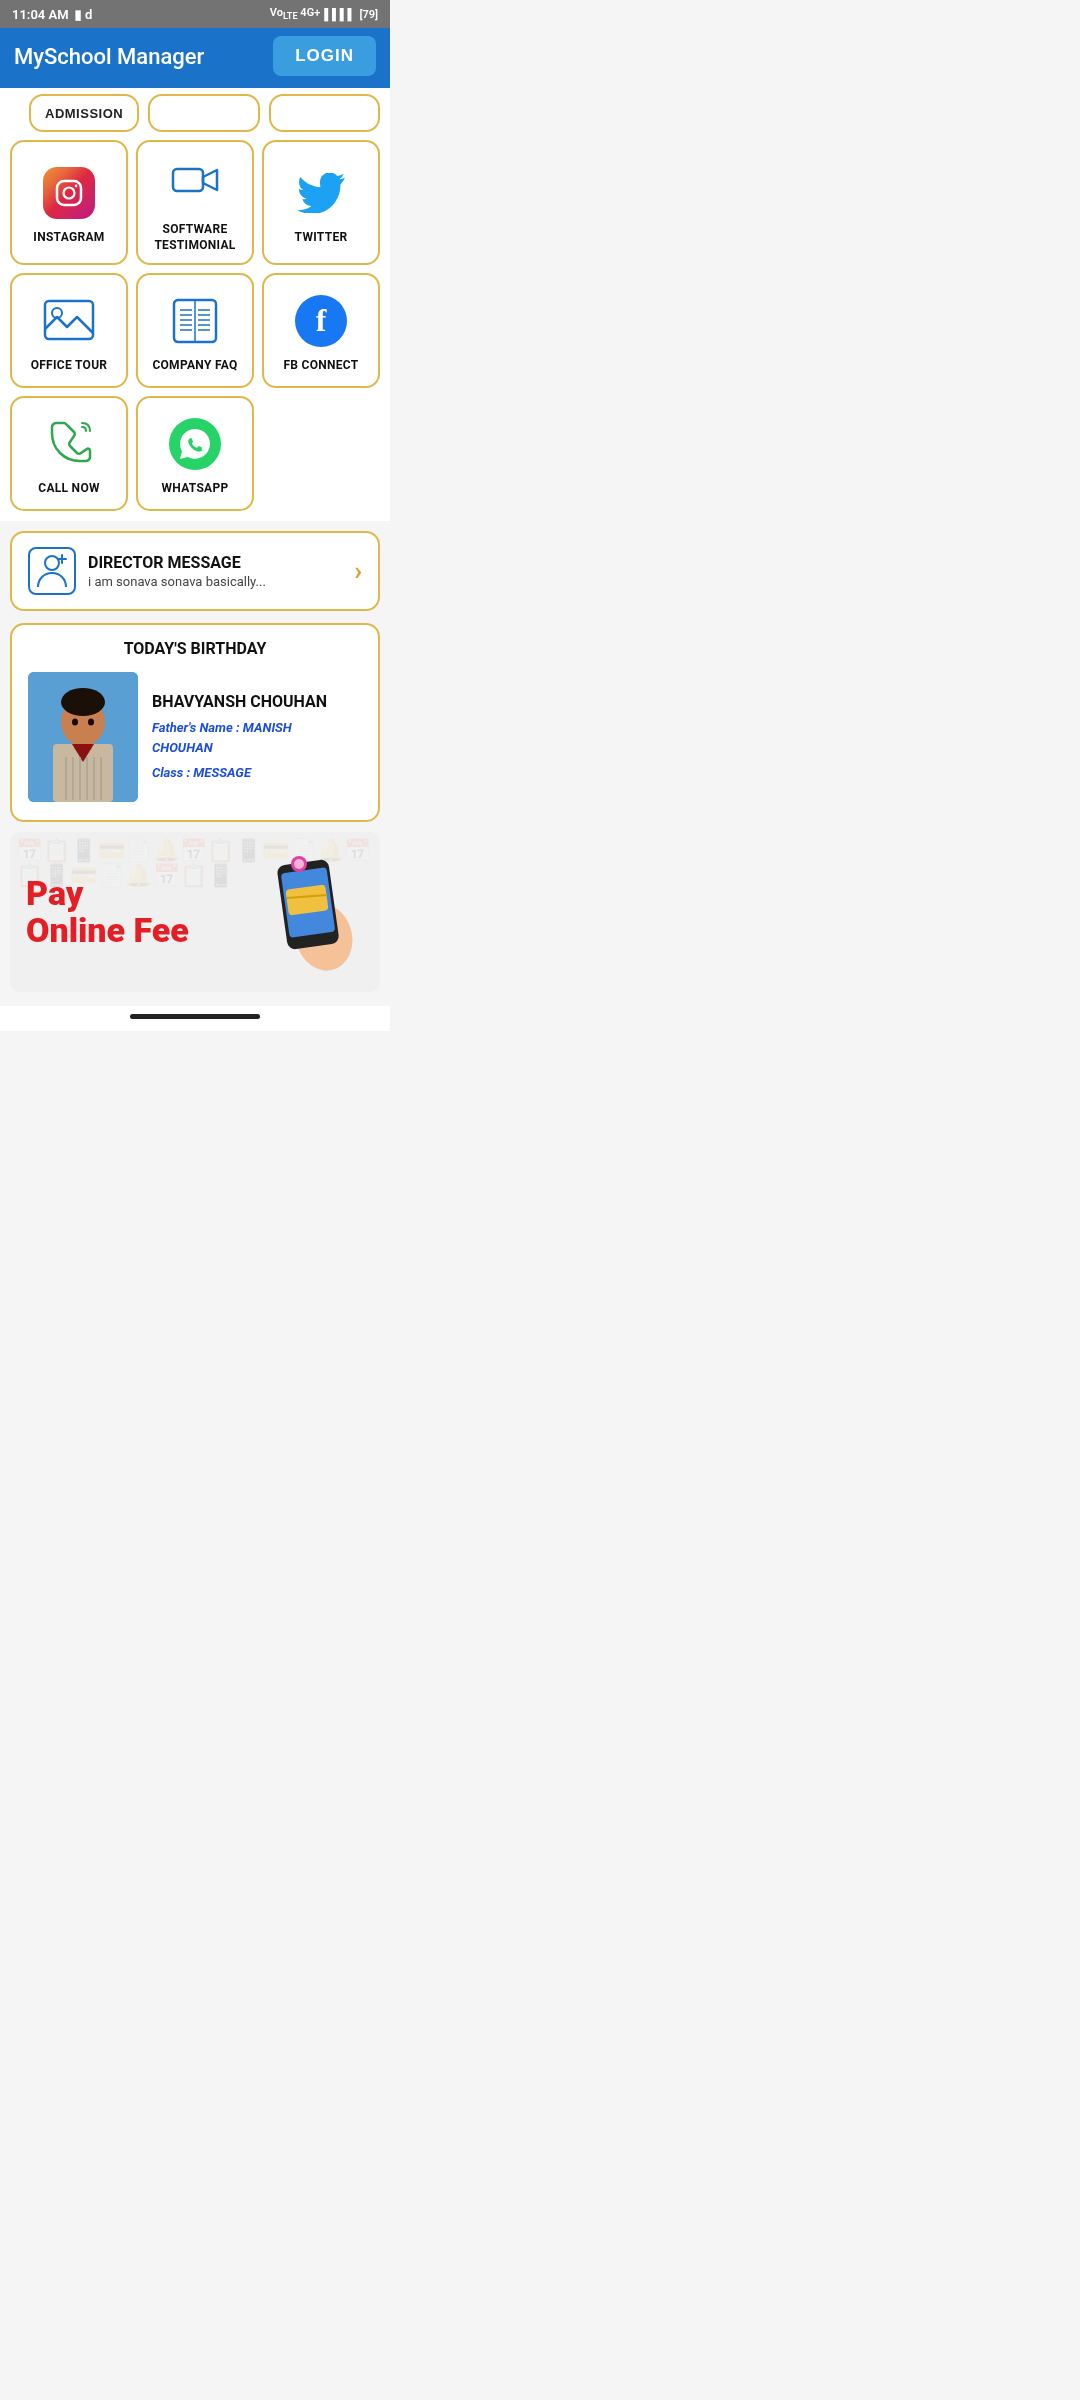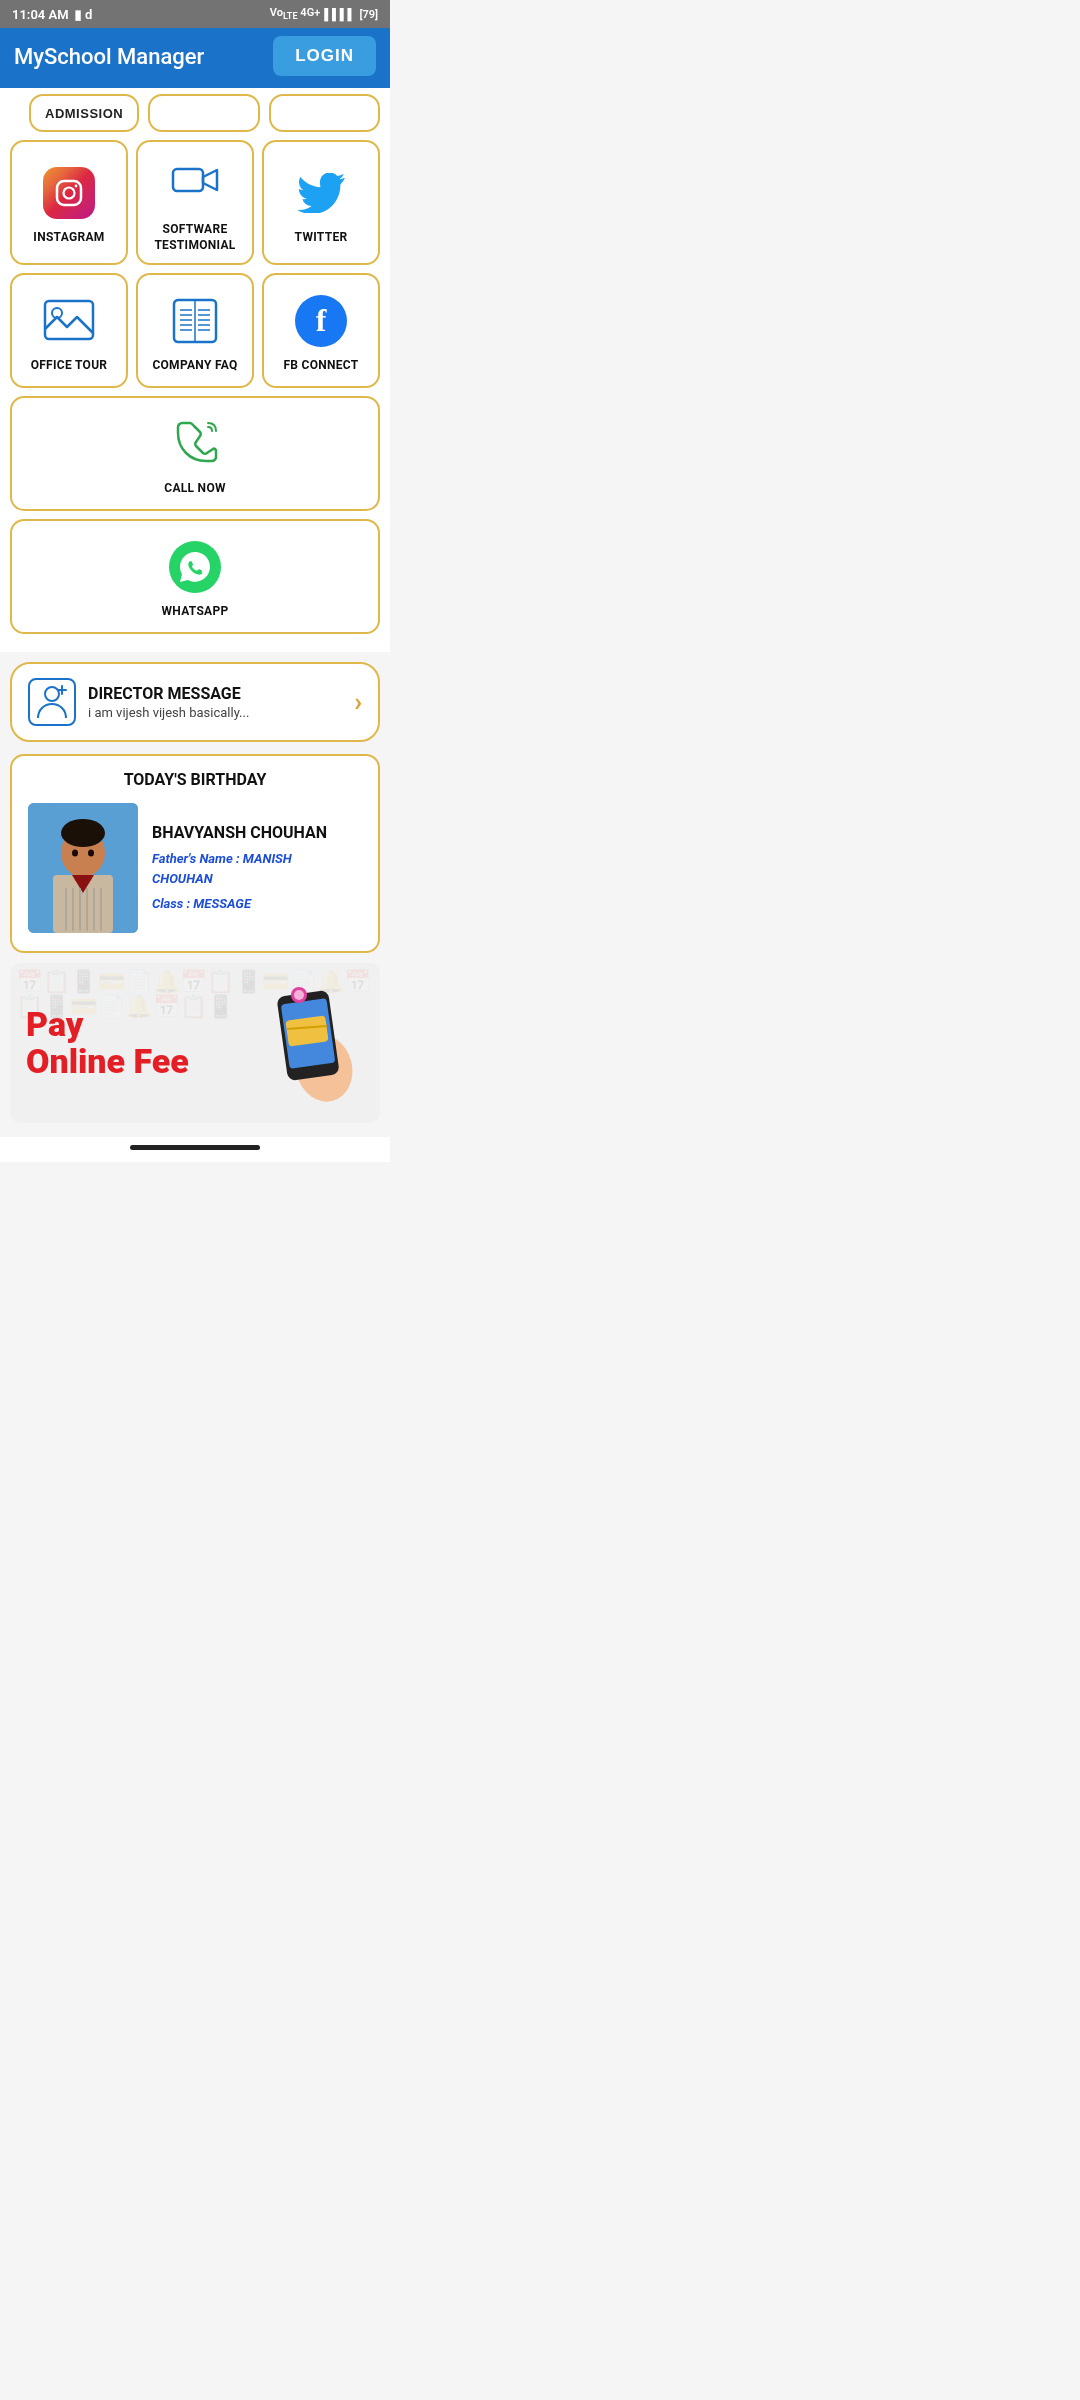--- a/index.html
+++ b/index.html
@@ -119,29 +119,29 @@
       font-weight: 700;
       color: #111;
       text-align: center;
       letter-spacing: 0.3px;
       line-height: 1.3;
     }
 
     
     .icon-grid-2 {
       display: grid;
-      grid-template-columns: repeat(1, 1fr);
+      grid-template-columns: repeat(3, 1fr);
       gap: 8px;
       margin-top: 8px;
     }
 
     
     .director-card {
       border: 2px solid #e0b84a;
-      border-radius: 20px;
+      border-radius: 14px;
       background: white;
       margin: 10px 10px;
       padding: 14px 16px;
       display: flex;
       align-items: center;
       gap: 12px;
       cursor: pointer;
     }
     .director-icon {
       width: 48px;
@@ -469,21 +469,21 @@
   <div class="director-icon">
     <svg width="32" height="36" viewBox="0 0 32 36" fill="none">
       <circle cx="16" cy="10" r="7" stroke="#1a73c9" stroke-width="2" fill="none"></circle>
       <path d="M2 34 C2 26 8 20 16 20 C24 20 30 26 30 34" stroke="#1a73c9" stroke-width="2" fill="none"></path>
       <line x1="22" y1="6" x2="30" y2="6" stroke="#1a73c9" stroke-width="2" stroke-linecap="round"></line>
       <line x1="26" y1="2" x2="26" y2="10" stroke="#1a73c9" stroke-width="2" stroke-linecap="round"></line>
     </svg>
   </div>
   <div class="director-text">
     <div class="director-title">DIRECTOR MESSAGE</div>
-    <div class="director-sub">i am vijesh vijesh basically...</div>
+    <div class="director-sub">i am sonava sonava basically...</div>
   </div>
   <div class="director-arrow">›</div>
 </div>
 
 <div class="birthday-card">
   <div class="birthday-title">TODAY'S BIRTHDAY</div>
   <div class="birthday-content">
     <div class="birthday-photo">
       <svg width="110" height="130" viewBox="0 0 110 130">
         <rect width="110" height="130" fill="#5a9fd4"></rect>

